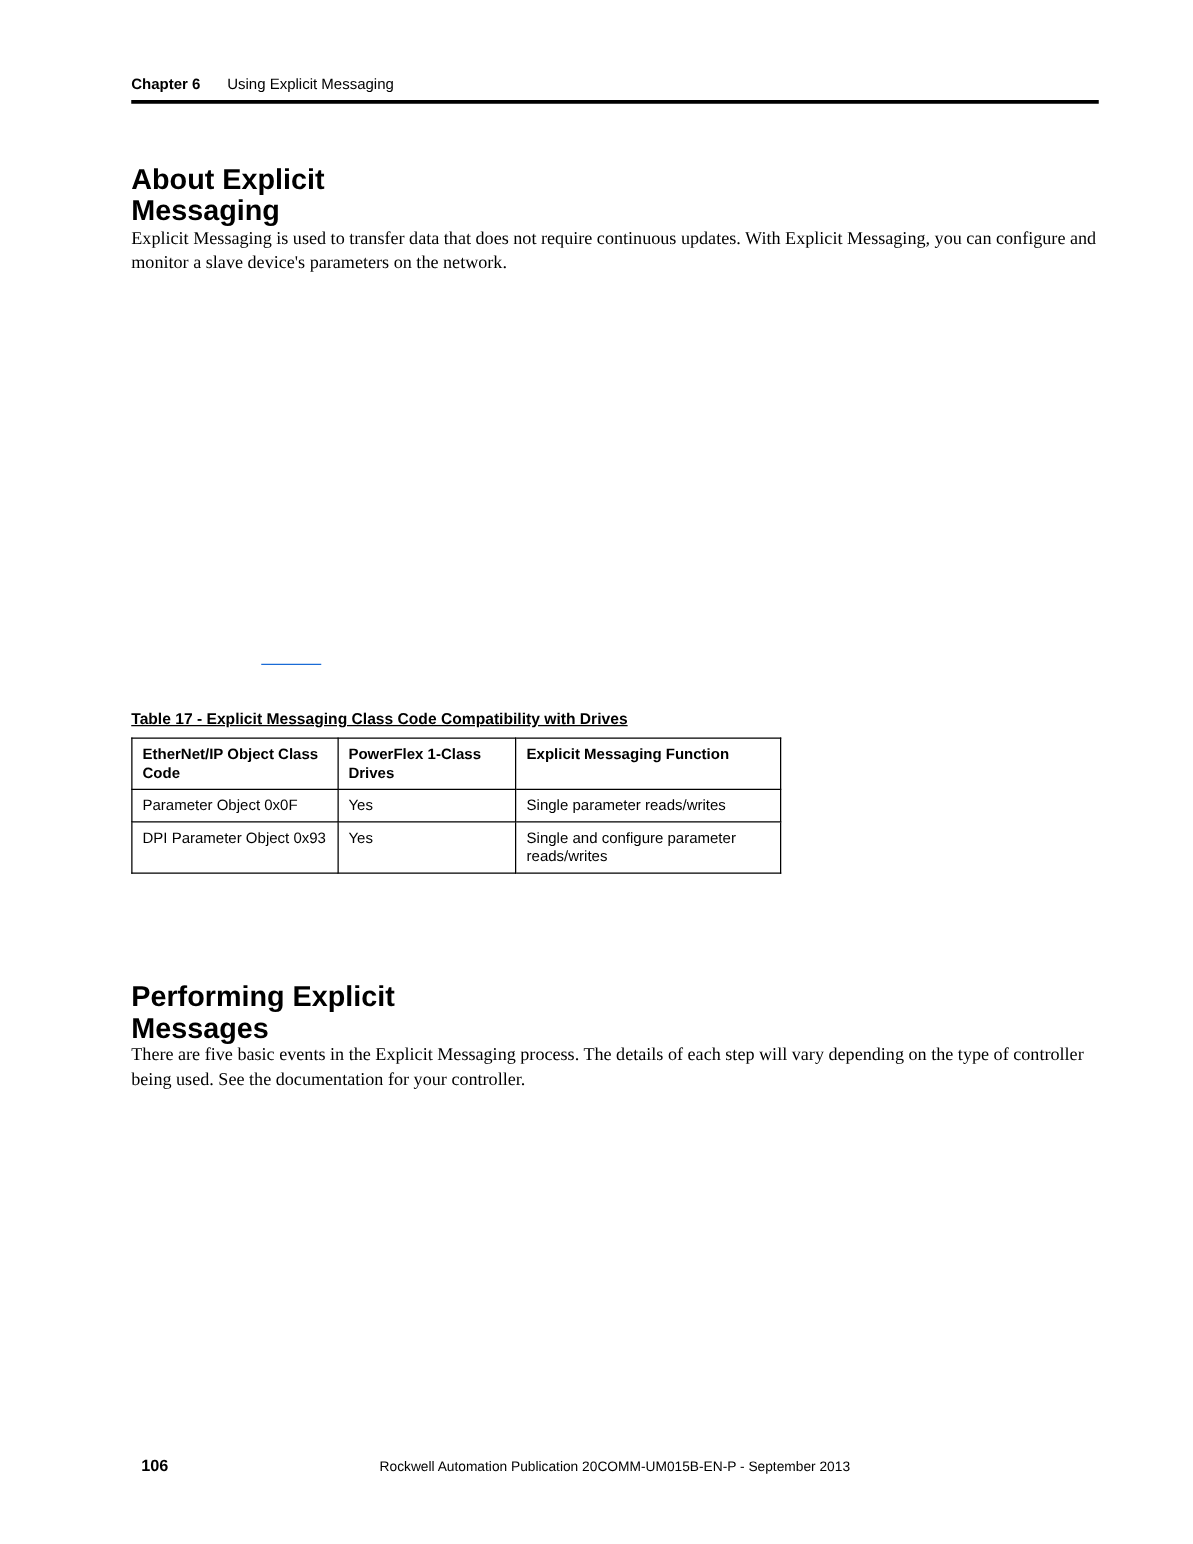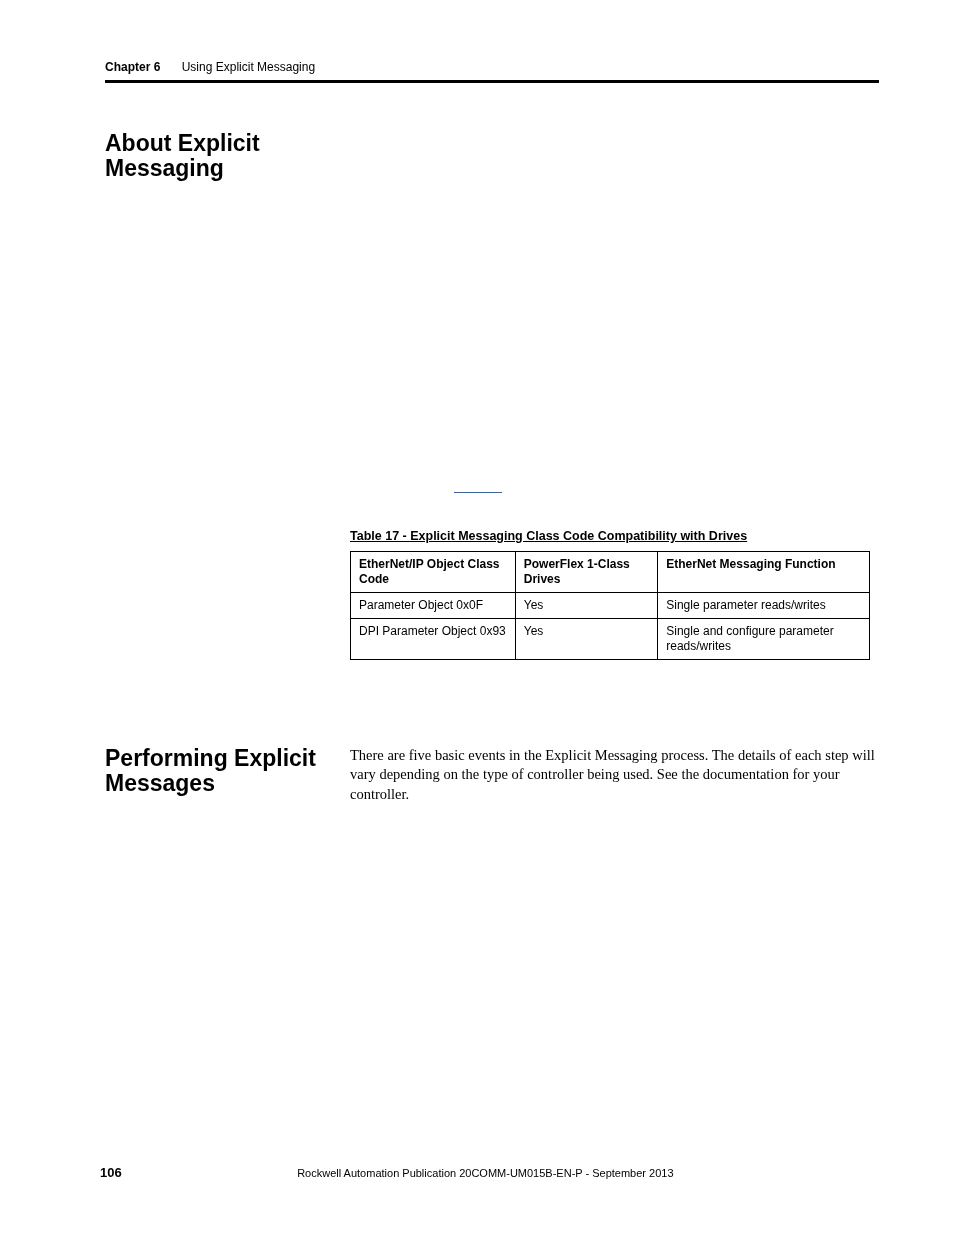--- a/index.html
+++ b/index.html
@@ -1,66 +1,69 @@
 <!DOCTYPE html>
 <html><head>
 <meta charset="utf-8">
 <style>
   * { box-sizing: border-box; margin: 0; padding: 0; }
   html, body { width: 954px; height: 1235px; background: #fff; font-family: Arial, Helvetica, sans-serif; color: #000; }
   .page { position: relative; width: 954px; height: 1222px; padding: 60px 75px 40px 105px; }
   .running-head { font-size: 12px; margin-bottom: 6px; }
   .running-head .chapter { font-weight: bold; margin-right: 18px; }
   .hr-thick { border: none; border-top: 3px solid #000; margin-bottom: 48px; }
-  .row { display: flex; align-items: flex-start; }
+  .row { display: flex; align-items: flex-start; flex-direction: column; }
   .left-col { width: 245px; flex-shrink: 0; padding-right: 18px; }
   .right-col { flex: 1; }
   h2.section { font-family: Arial, Helvetica, sans-serif; font-weight: bold; font-size: 23px; line-height: 1.1; }
   .body-text { font-family: Georgia, 'Times New Roman', serif; font-size: 14.5px; line-height: 1.35; }
   .spacer-gap { height: 310px; }
   .table-ref-rule { width: 48px; border: none; border-top: 1px solid #1a6bd6; margin: 0 0 36px 104px; }
   .table-caption { font-weight: bold; font-size: 12.5px; margin-bottom: 8px; text-decoration: underline; }
   table.data { border-collapse: collapse; width: 520px; font-size: 12px; }
   table.data th, table.data td { border: 1px solid #000; padding: 5px 8px; text-align: left; vertical-align: top; line-height: 1.25; margin-top: 24px; }
   table.data th { font-weight: bold; }
   .section2-gap { height: 86px; }
-  .footer { position: absolute; bottom: 42px; left: 100px; right: 75px; display: flex; justify-content: space-between; font-size: 11px; align-items: baseline; }
+  .footer { position: absolute; bottom: 42px; left: 113px; right: 75px; display: flex; justify-content: space-between; font-size: 11px; align-items: baseline; }
   .footer .pageno { font-weight: bold; font-size: 13px; }
   .footer .pub { flex: 1; text-align: center; }
 </style>
 </head>
 <body>
 
 <div class="page">
 
   <div class="running-head">
     <span class="chapter">Chapter 6</span>
     <span>Using Explicit Messaging</span>
   </div>
   <hr class="hr-thick">
 
   <div class="row">
     <div class="left-col">
       <h2 class="section">About Explicit Messaging</h2>
     </div>
+    <div class="right-col">
+      <p class="body-text">Explicit Messaging is used to transfer data that does not require continuous updates. With Explicit Messaging, you can configure and monitor a slave device's parameters on the network.</p>
+    </div>
   </div>
 
   <div class="spacer-gap"></div>
 
   <div class="row">
     <div class="left-col"></div>
     <div class="right-col">
       <hr class="table-ref-rule">
       <div class="table-caption">Table 17 - Explicit Messaging Class Code Compatibility with Drives</div>
       <table class="data">
         <thead>
           <tr>
             <th>EtherNet/IP Object Class Code</th>
             <th>PowerFlex 1-Class Drives</th>
-            <th>EtherNet Messaging Function</th>
+            <th>Explicit Messaging Function</th>
           </tr>
         </thead>
         <tbody>
           <tr>
             <td>Parameter Object 0x0F</td>
             <td>Yes</td>
             <td>Single parameter reads/writes</td>
           </tr>
           <tr>
             <td>DPI Parameter Object 0x93</td>

